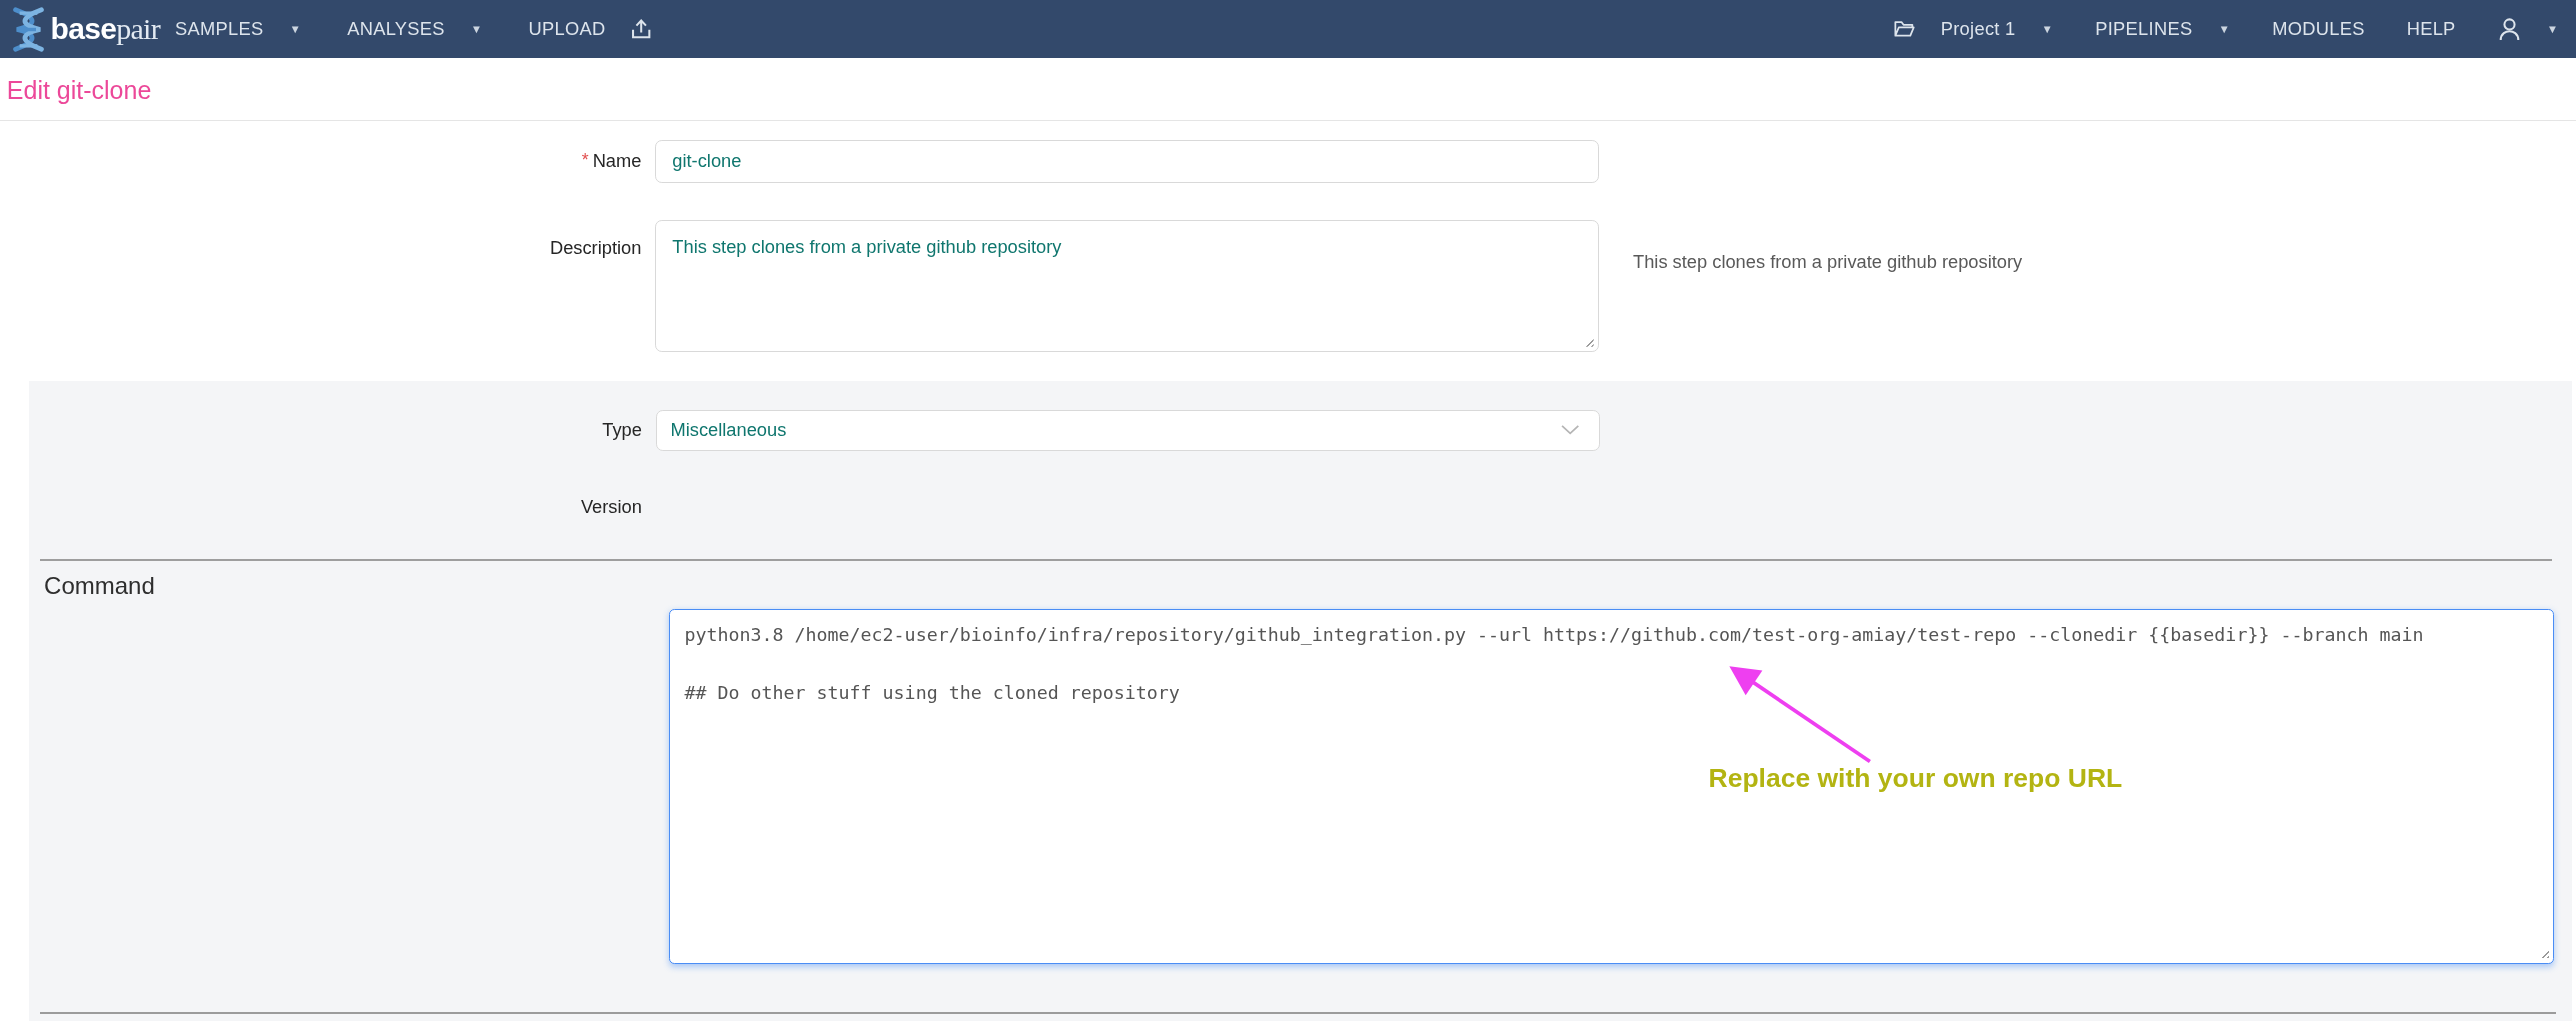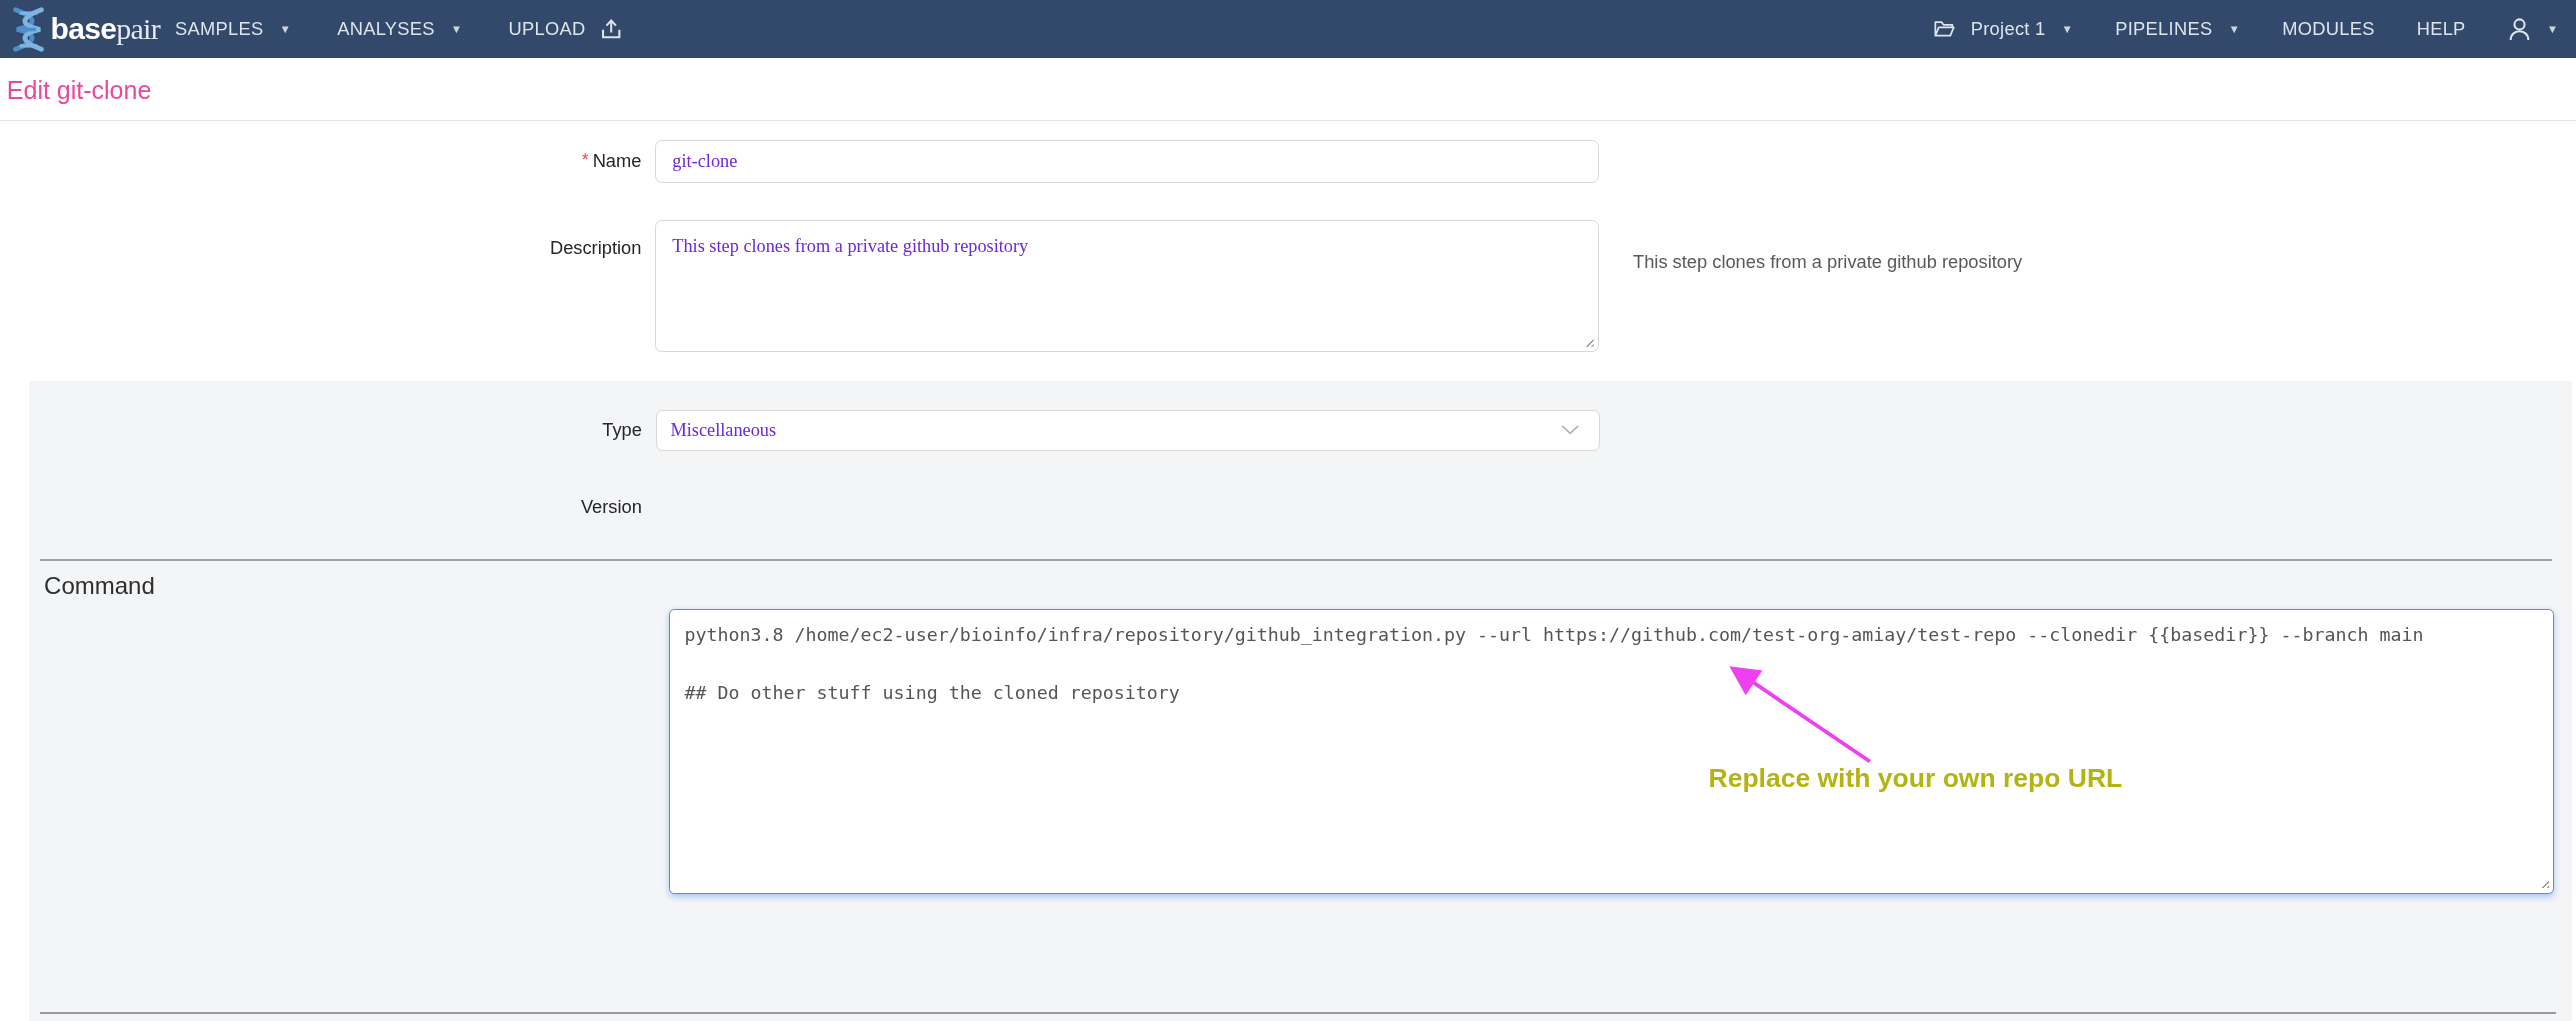--- a/index.html
+++ b/index.html
@@ -8,37 +8,37 @@
 
   
   .navbar { height:58px; background:#33496b; display:flex; align-items:center; padding:0 17.7px 0 9.5px; }
   .brand { display:flex; align-items:center; margin-right:15px; }
   .brand svg { display:block; }
   .brand-text { font-size:30px; color:#fff; letter-spacing:-0.7px; margin-left:4.1px; line-height:1; }
   .brand-bold { font-weight:bold; color:#ffffff; }
   .brand-light { font-weight:300; color:#e3eaf2;font-family:Liberation Serif, serif; }
   .nav-left { display:flex; align-items:center; gap:46px; }
   .nav-right { display:flex; align-items:center; gap:42px; margin-left:auto; }
-  .nav-item { display:flex; align-items:center; gap:16px; color:#dde4ec; font-size:18.3px;
+  .nav-item { display:flex; align-items:center; gap:26px; color:#dde4ec; font-size:18.3px;
               letter-spacing:0.3px; cursor:pointer; white-space:nowrap; }
   .chev { font-size:11.5px; color:#ccd5e0; line-height:1; padding-top:2px; }
   .nav-icon { display:flex; align-items:center; }
 
   
   .page-title-wrap { padding:18.3px 0 14.3px 6.8px; border-bottom:1.4px solid #e5e5e5; }
   .page-title { font-size:25px; color:#ec4899; font-weight:400; }
 
   
   .row { display:flex; align-items:center; }
   .row .lbl { width:655px; text-align:right; padding-right:13.6px; font-size:18.3px; color:#262626; }
   .req { color:#e25050; font-size:17.7px; margin-right:4.1px; vertical-align:1.4px; }
   .ctl { width:944px; }
   input.txt, .sel, textarea.txt {
     width:944px; border:1.4px solid #d9d9d9; border-radius:6.8px; background:#fff;
-    font-size:18.3px; color:#6d28d9; font-family:Liberation Serif, serif; padding:0 16.3px; outline:none;
+    font-size:18.3px; color:#0f766e; font-family:Liberation Sans, sans-serif; padding:0 16.3px; outline:none;
   }
   input.txt { height:43px; }
   .row-name { margin-top:19px; }
   .row-desc { margin-top:37px; align-items:flex-start; }
   .row-desc .lbl { padding-top:17.7px; }
   .desc-wrap { position:relative; width:944px; }
   textarea.desc { height:132px; padding:13.6px 16.3px; resize:none; line-height:1.4; }
   .resize-handle { position:absolute; right:5.4px; bottom:6.8px; width:10.2px; height:10.2px;
     background:repeating-linear-gradient(135deg, transparent, transparent 2px, #9a9a9a 2px, #9a9a9a 3.4px);
     clip-path:polygon(100% 0, 100% 100%, 0 100%); pointer-events:none; }
@@ -48,21 +48,21 @@
   .panel { position:relative; margin:27px 4.1px 0 28.5px; height:642px; background:#f4f5f7; }
   .row-type { padding-top:29px; }
   .row-type .lbl, .row-ver .lbl { width:627px; }
   .sel { position:relative; height:41px; display:flex; align-items:center; cursor:pointer;padding-left:14px; }
   .sel-chevron { position:absolute; right:17.7px; top:50%; transform:translateY(-50%); display:flex; }
   .row-ver { margin-top:45px; }
   input.ver { height:41px; }
   .panel-divider { margin:41px 20.4px 0 11px; height:2px; background:#9e9e9e; }
   .cmd-heading { margin:11px 0 0 15.6px; font-size:24px; color:#2e2e2e; font-weight:400; }
   .cmd-wrap { position:relative; margin:9.5px 0 0 640px; width:1885px; }
-  textarea.cmd { width:1885px; height:285px; border:1.4px solid #4a8df5; border-radius:5.4px;
+  textarea.cmd { width:1885px; height:355px; border:1.4px solid #4a8df5; border-radius:5.4px;
     box-shadow:0 2.7px 6.1px rgba(74,141,245,0.45); padding:9.5px 15px; font-size:18.3px; line-height:29px;
     color:#555; resize:none; }
   .cmd-wrap .resize-handle { right:4.1px; bottom:8.1px; }
   .bottom-divider { position:absolute; left:11px; right:16.3px; top:631px; height:2.7px; background:#9b9b9b; }
 
   
   .anno-arrow { position:absolute; left:1643px; top:272px; pointer-events:none; }
   .anno-text { position:absolute; left:1680px; top:382px; font-size:26.5px; font-weight:bold;
                color:#b3b412; pointer-events:none; white-space:nowrap; }
 </style>

